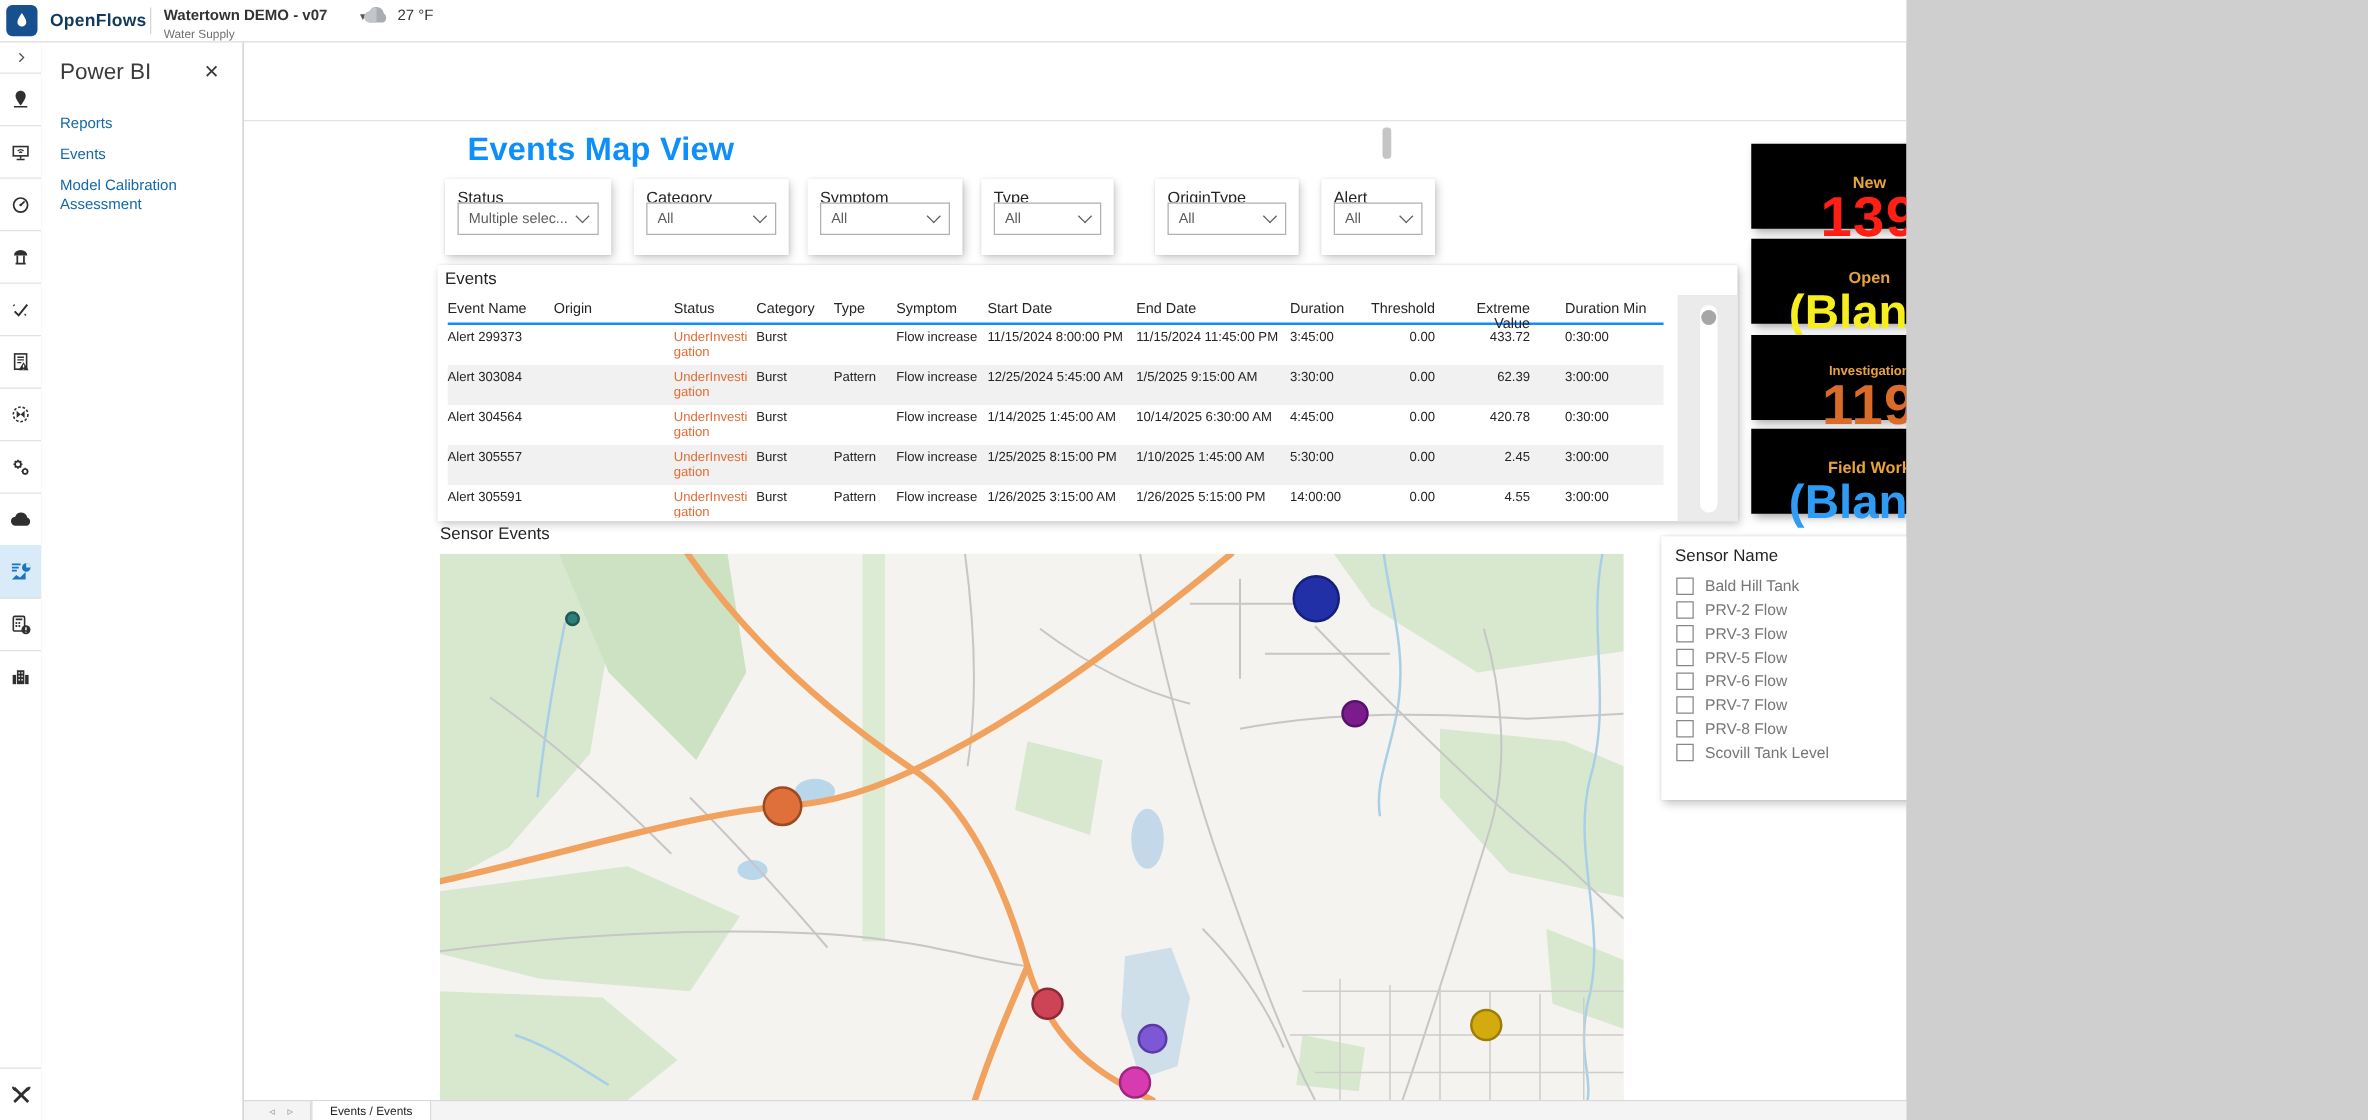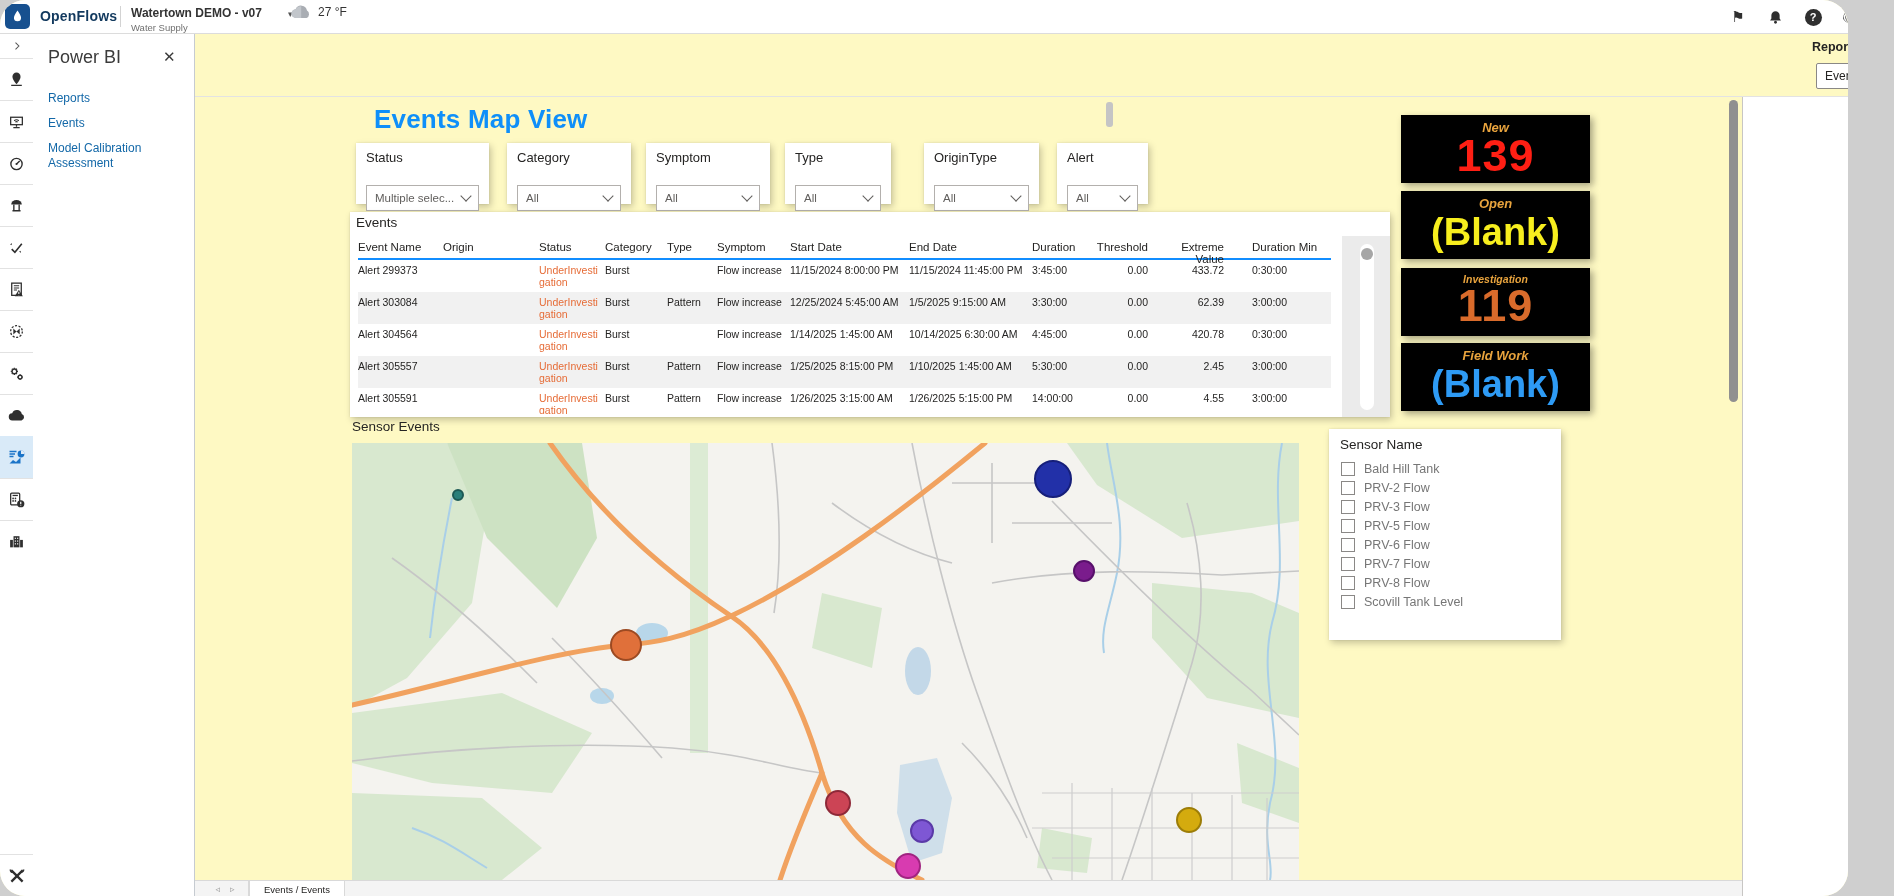--- a/index.html
+++ b/index.html
@@ -1,17 +1,17 @@
 <!DOCTYPE html>
 <html><head>
 <meta charset="utf-8">
 <style>
   html,body{margin:0;padding:0;background:#cfcfcf;}
-  #screen{position:relative;width:1848px;height:896px;background:#fef9c3;overflow:hidden;
-          font-family:"Liberation Sans",sans-serif;color:#252423;border-radius:25px;}
+  #screen{position:relative;width:1525px;height:896px;background:#ffffff;overflow:hidden;
+          font-family:"Liberation Sans",sans-serif;color:#252423;}
   .abs{position:absolute;}
   
   #topbar{left:0;top:0;width:1894px;height:33px;background:#fff;border-bottom:1px solid #dcdcdc;z-index:40;}
   #logo-tile{left:5px;top:4px;width:25px;height:25px;border-radius:5px;background:#17508f;display:flex;align-items:center;justify-content:center;}
   .brand{left:40px;top:8px;font-size:14px;font-weight:bold;color:#12395e;letter-spacing:.2px;}
   .tb-sep{left:120px;top:6px;width:1px;height:21px;background:#d3d3d3;}
   #model-sel{left:131px;top:3px;cursor:pointer;}
   #model-name{font-size:12px;color:#333;font-weight:bold;}
   #model-sub{font-size:9.5px;color:#707070;margin-top:1px;}
   .caret{display:inline-block;margin-left:26px;font-size:9px;color:#555;}
@@ -44,21 +44,21 @@
   #filter-search{left:1750px;top:127px;width:136px;height:24px;border:1px solid #605e5c;border-radius:2px;background:#fff;display:flex;align-items:center;box-sizing:border-box;padding-left:7px;gap:6px;}
   #filter-search input{border:none;outline:none;width:95px;font-size:11px;font-family:"Liberation Sans",sans-serif;color:#323130;}
   #filters-div{left:1742px;top:162px;width:152px;height:1px;background:#e1dfdd;}
   #filters-empty{left:1747px;top:172px;width:144px;font-size:10.5px;color:#323130;}
   #main-scroll{left:1729px;top:100px;width:9px;height:302px;background:#909090;border-radius:5px;cursor:grab;}
   
   #page-title{left:374px;top:104px;font-size:26px;font-weight:bold;color:#0f8ff9;letter-spacing:.2px;}
   #mini-scroll{left:1106px;top:102px;width:7px;height:25px;background:#c5c5c5;border-radius:3px;cursor:grab;}
   .card{position:absolute;background:#fff;box-shadow:2px 3px 7px rgba(0,0,0,.22),0 0 2px rgba(0,0,0,.10);}
   .slicer .sl-label{position:absolute;left:10px;top:7px;font-size:13px;color:#252423;}
-  .sl-box{position:absolute;left:10px;right:10px;top:42px;height:26px;border:1px solid #b3b0ad;background:#fff;display:flex;align-items:center;justify-content:space-between;padding:0 8px;box-sizing:border-box;cursor:pointer;}
+  .sl-box{position:absolute;left:10px;right:10px;top:19px;height:26px;border:1px solid #b3b0ad;background:#fff;display:flex;align-items:center;justify-content:space-between;padding:0 8px;box-sizing:border-box;cursor:pointer;}
   .sl-val{font-size:11.5px;color:#605e5c;white-space:nowrap;overflow:hidden;}
   .chev{width:7px;height:7px;border-right:1.4px solid #605e5c;border-bottom:1.4px solid #605e5c;transform:rotate(45deg);margin-top:-4px;flex:none;}
   
   #events-card{left:350px;top:212px;width:1040px;height:205px;}
   #events-title{position:absolute;left:6px;top:3px;font-size:13.5px;color:#252423;}
   #tbl{position:absolute;left:8px;top:24px;width:973px;overflow:hidden;height:178px;}
   .trow{display:flex;width:973px;}
   .trow span{display:block;box-sizing:border-box;font-size:10.5px;padding-top:4px;overflow-wrap:anywhere;line-height:12px;}
   .thead span{font-size:11.5px;color:#252423;padding-top:5px;height:22px;}
   .thead{border-bottom:2px solid #118DFF;}
@@ -66,21 +66,21 @@
   .tbody .trow:nth-child(even){background:#f1f1f1;}
   .c0{width:85px}.c1{width:96px}.c2{width:66px;padding-right:4px}.c3{width:62px}.c4{width:50px}.c5{width:73px}
   .c6{width:119px}.c7{width:123px}.c8{width:56px}
   .c9{width:70px;text-align:right;padding-right:10px}.c10{width:94px;text-align:right;padding-right:28px}.c11{width:79px}
   #tbl-gutter{position:absolute;right:0;top:24px;width:48px;height:181px;background:#ebebeb;}
   #tbl-track{position:absolute;right:16px;top:32px;width:14px;height:166px;background:#fff;border-radius:7px;}
   #tbl-thumb{position:absolute;right:17px;top:36px;width:12px;height:12px;background:#a6a6a6;border-radius:50%;cursor:grab;}
   
   .kpi{position:absolute;left:1401px;width:189px;height:68px;background:#000;box-shadow:3px 3px 7px rgba(0,0,0,.35);
        display:flex;flex-direction:column;align-items:center;justify-content:flex-start;cursor:pointer;}
-  .kpi-label{font-size:13px;font-weight:bold;margin-top:5px;font-style:italic;}
+  .kpi-label{font-size:13px;font-weight:bold;margin-top:23px;}
   .kpi-value{font-weight:bold;font-size:45px;line-height:46px;margin-top:-2px;letter-spacing:1px;}
   .kpi.blank .kpi-value{font-size:38px;letter-spacing:0;}
   .kpi.small-label .kpi-label{font-size:10.5px;}
   
   #map-title{left:352px;top:419px;font-size:13.5px;color:#252423;}
   #map{left:352px;top:443px;width:947px;height:437px;background:#f4f3ef;overflow:hidden;cursor:grab;}
   .map-dot{position:absolute;border-radius:50%;box-sizing:border-box;cursor:pointer;}
   
   #sensor-card{left:1329px;top:429px;width:232px;height:211px;}
   #sensor-title{position:absolute;left:11px;top:8px;font-size:13.5px;color:#252423;}

